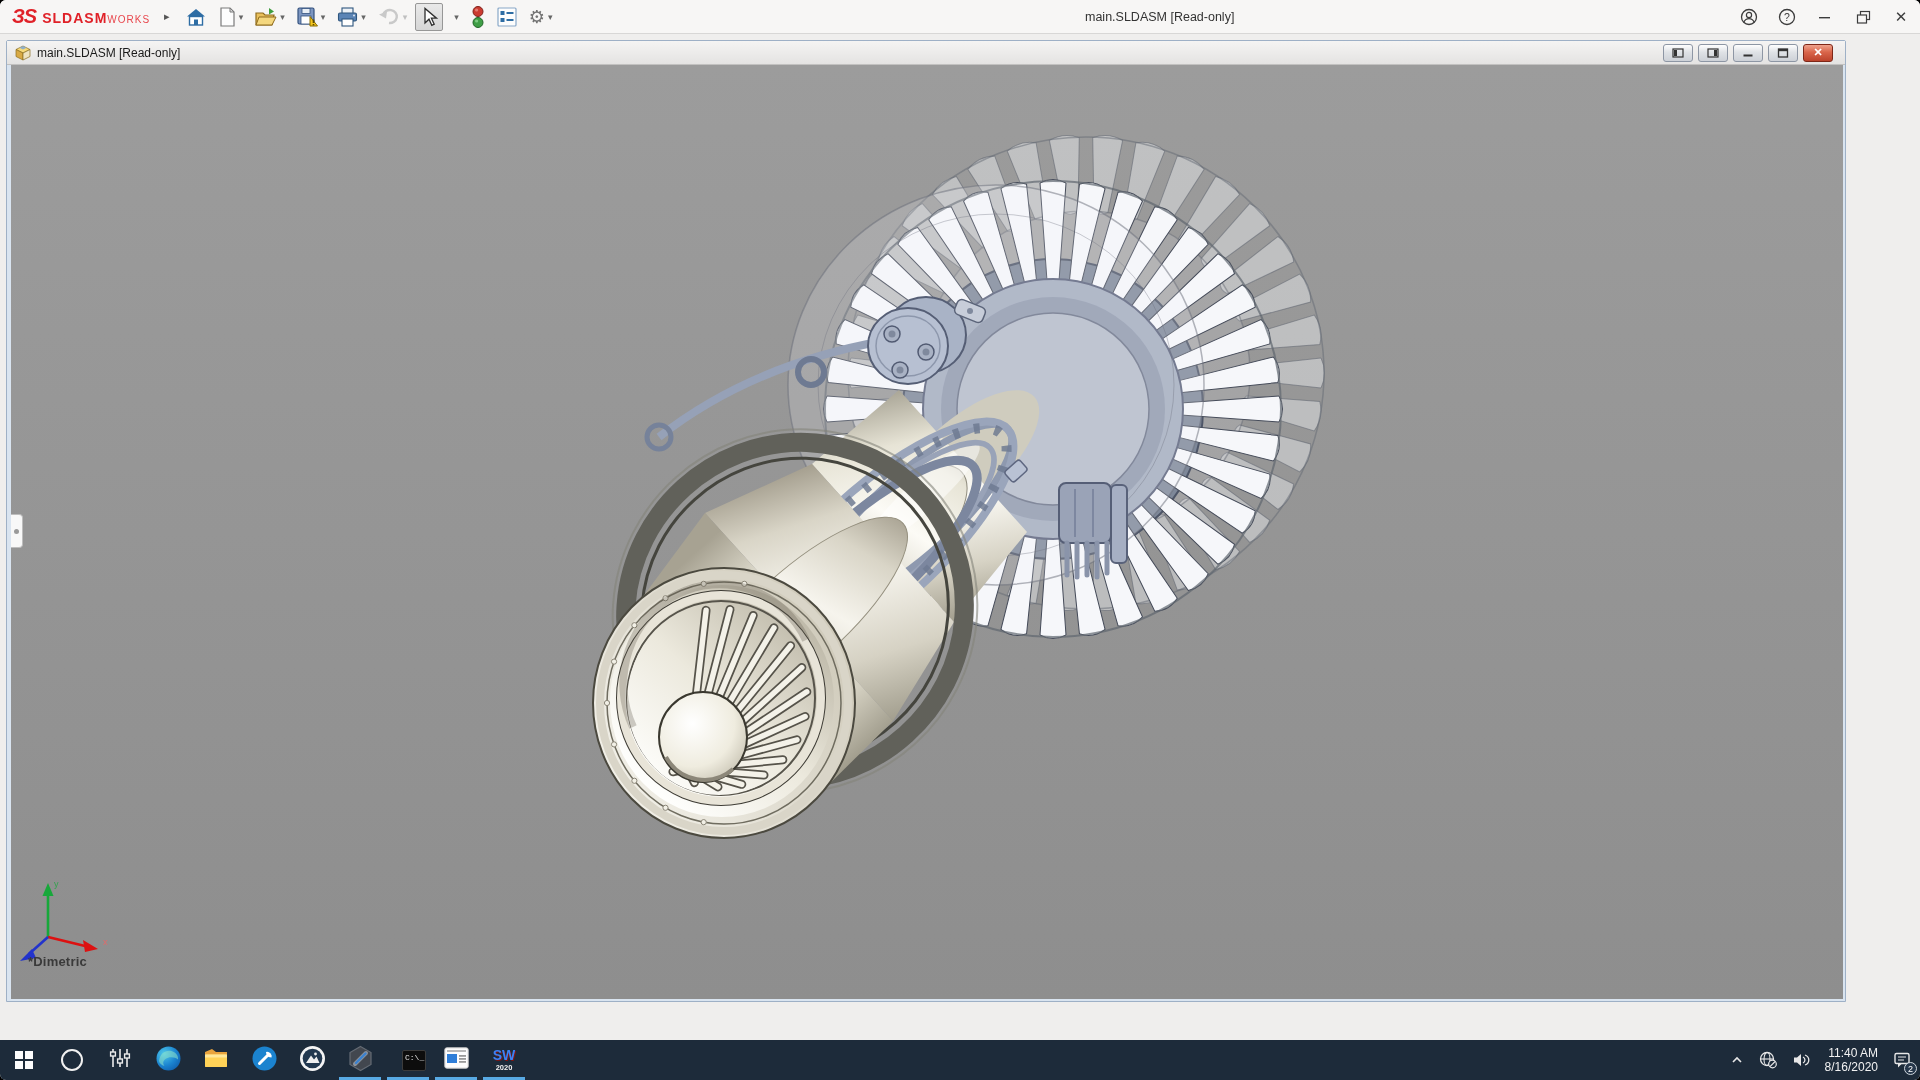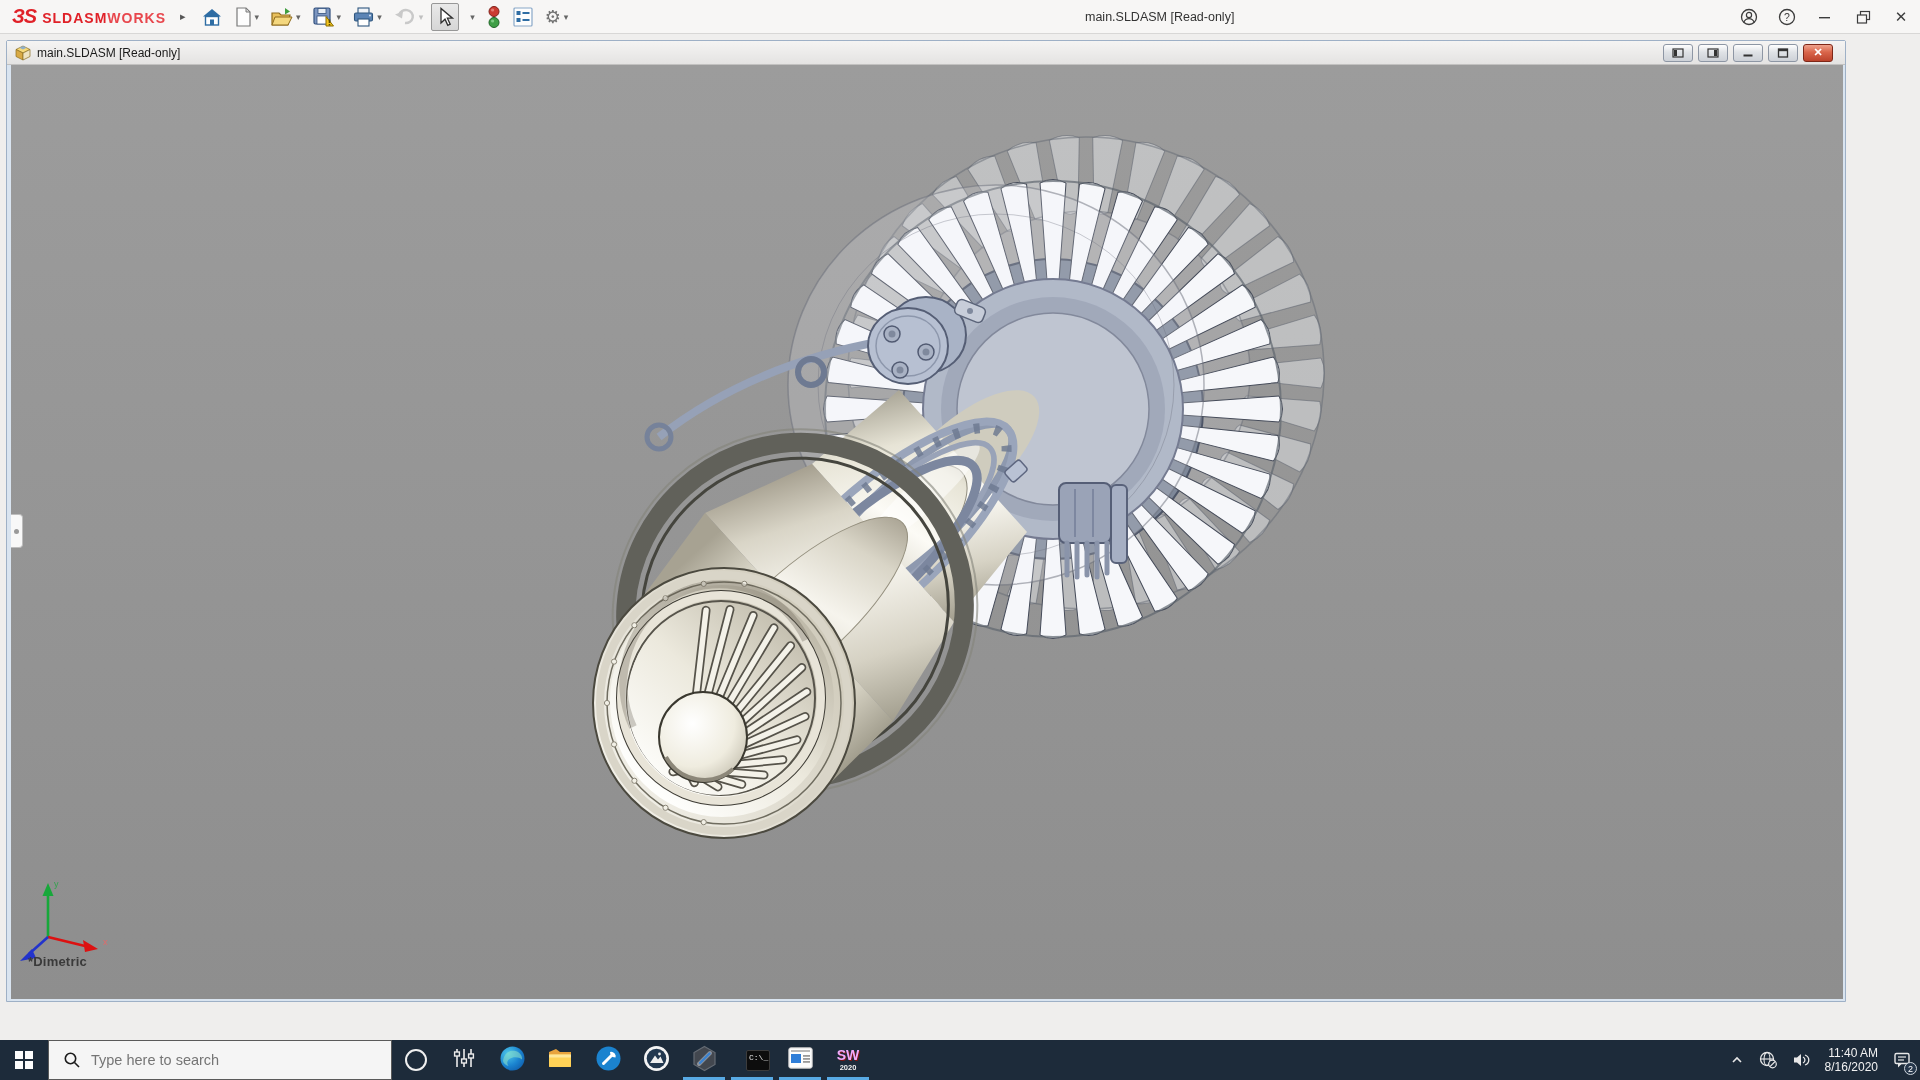--- a/index.html
+++ b/index.html
@@ -1,24 +1,24 @@
 <!DOCTYPE html>
 <html><head>
 <meta charset="utf-8">
 <style>
   * { margin:0; padding:0; box-sizing:border-box; }
   body { font-family:"Liberation Sans", sans-serif; background:#000; }
-  .screen { position:relative; width:1920px; height:1080px; overflow:hidden; background:#efeeed; }
+  .screen { position:relative; width:1920px; height:1080px; overflow:hidden; background:#efeeed;border-radius:6px; }
 
   
   .titlebar { position:absolute; left:0; top:0; width:1920px; height:34px; background:#f7f6f5; border-bottom:1px solid #d8d7d6; display:flex; align-items:center; }
   .brand { display:flex; align-items:baseline; margin-left:12px; color:#e02128; white-space:nowrap; }
   .brand .mark { font-size:20px; font-weight:bold; font-style:italic; letter-spacing:-1px; margin-right:6px; }
   .brand .solid { font-size:14px; font-weight:bold; letter-spacing:1px; }
-  .brand .works { font-size:14px; font-weight:bold; letter-spacing:1px; color:#e8474d;text-align:right; }
+  .brand .works { font-size:10px; font-weight:normal; letter-spacing:1px; color:#e8474d;text-align:right; }
   .flyout { color:#555; font-size:11px; margin:0 10px 0 14px; cursor:default; }
   .qat { display:flex; align-items:center; height:34px; }
   .tbtn { display:flex; align-items:center; justify-content:center; height:28px; padding:0 3px; margin:0 2px; border:1px solid transparent; }
   .tbtn svg { display:block; }
   .tbtn .caret { font-size:9px; color:#666; margin-left:3px; }
   .tbtn.disabled .caret { color:#c0c0c0; }
   .tbtn.pressed { background:linear-gradient(#e9e9e9,#d6d6d6); border:1px solid #979797; border-radius:2px; }
   .wtitle { position:absolute; left:1085px; top:0; height:34px; display:flex; align-items:center; font-size:12.5px; color:#333; }
   .winctl { position:absolute; right:0; top:0; height:34px; display:flex; align-items:center; }
   .winctl .wbtn { width:38px; height:34px; display:flex; align-items:center; justify-content:center; color:#3c3c3c; font-size:14px; }
@@ -519,29 +519,20 @@
 
   <footer class="taskbar">
     <div class="start">
       <span class="winlogo">
           <span></span>
           <span></span>
           <span></span>
           <span></span>
         </span>
     </div>
-    <div class="search">
-      <span class="mag">
-          <svg width="18" height="18" viewBox="0 0 18 18">
-            <circle cx="7.5" cy="7.5" r="5.2" fill="none" stroke="#1c1c1c" stroke-width="1.6"></circle>
-            <line x1="11.5" y1="11.5" x2="16" y2="16" stroke="#1c1c1c" stroke-width="1.6"></line>
-          </svg>
-        </span>
-      <input placeholder="Type here to search" style="">
-    </div>
 
     <div class="ticon">
         <span style="width:22px;height:22px;border:2px solid #f0f0f0;border-radius:50%;display:block;"></span>
       </div>
     <div class="ticon">
       <span><svg width="22" height="22" viewBox="0 0 22 22">
             <line x1="4" y1="2" x2="4" y2="20" stroke="#ececec" stroke-width="1.6"></line>
             <line x1="11" y1="2" x2="11" y2="20" stroke="#ececec" stroke-width="1.6"></line>
             <line x1="18" y1="2" x2="18" y2="20" stroke="#ececec" stroke-width="1.6"></line>
             <rect x="1.6" y="5" width="4.8" height="4" fill="#1d2b3a" stroke="#ececec" stroke-width="1.4"></rect>
@@ -604,21 +595,21 @@
             <rect x="3" y="3" width="19" height="2" fill="#b9b9b9"></rect>
             <rect x="3" y="7" width="10" height="9" fill="#2f7ed8"></rect>
             <rect x="15" y="8" width="7" height="1.8" fill="#9a9a9a"></rect>
             <rect x="15" y="11" width="7" height="1.8" fill="#9a9a9a"></rect>
             <rect x="15" y="14" width="7" height="1.8" fill="#9a9a9a"></rect>
           </svg></span>
       <span class="underline"></span>
     </div>
     <div class="ticon">
       <span style="display:flex;flex-direction:column;align-items:center;line-height:1;">
-        <span style="font-size:14px;font-weight:bold;color:#f0abfc;text-shadow:1px 1px 0 #7e1613;">SW</span>
+        <span style="font-size:14px;font-weight:bold;color:#3b82f6;text-shadow:1px 1px 0 #7e1613;">SW</span>
         <span style="font-size:7.5px;font-weight:bold;color:#f2f2f2;margin-top:2px;">2020</span>
       </span>
       <span class="underline"></span>
     </div>
 
     <div class="tray">
       <div class="titem">
           <svg width="14" height="12" viewBox="0 0 14 12">
             <polyline points="3,8 7,4 11,8" fill="none" stroke="#e8e8e8" stroke-width="1.6"></polyline>
           </svg>

